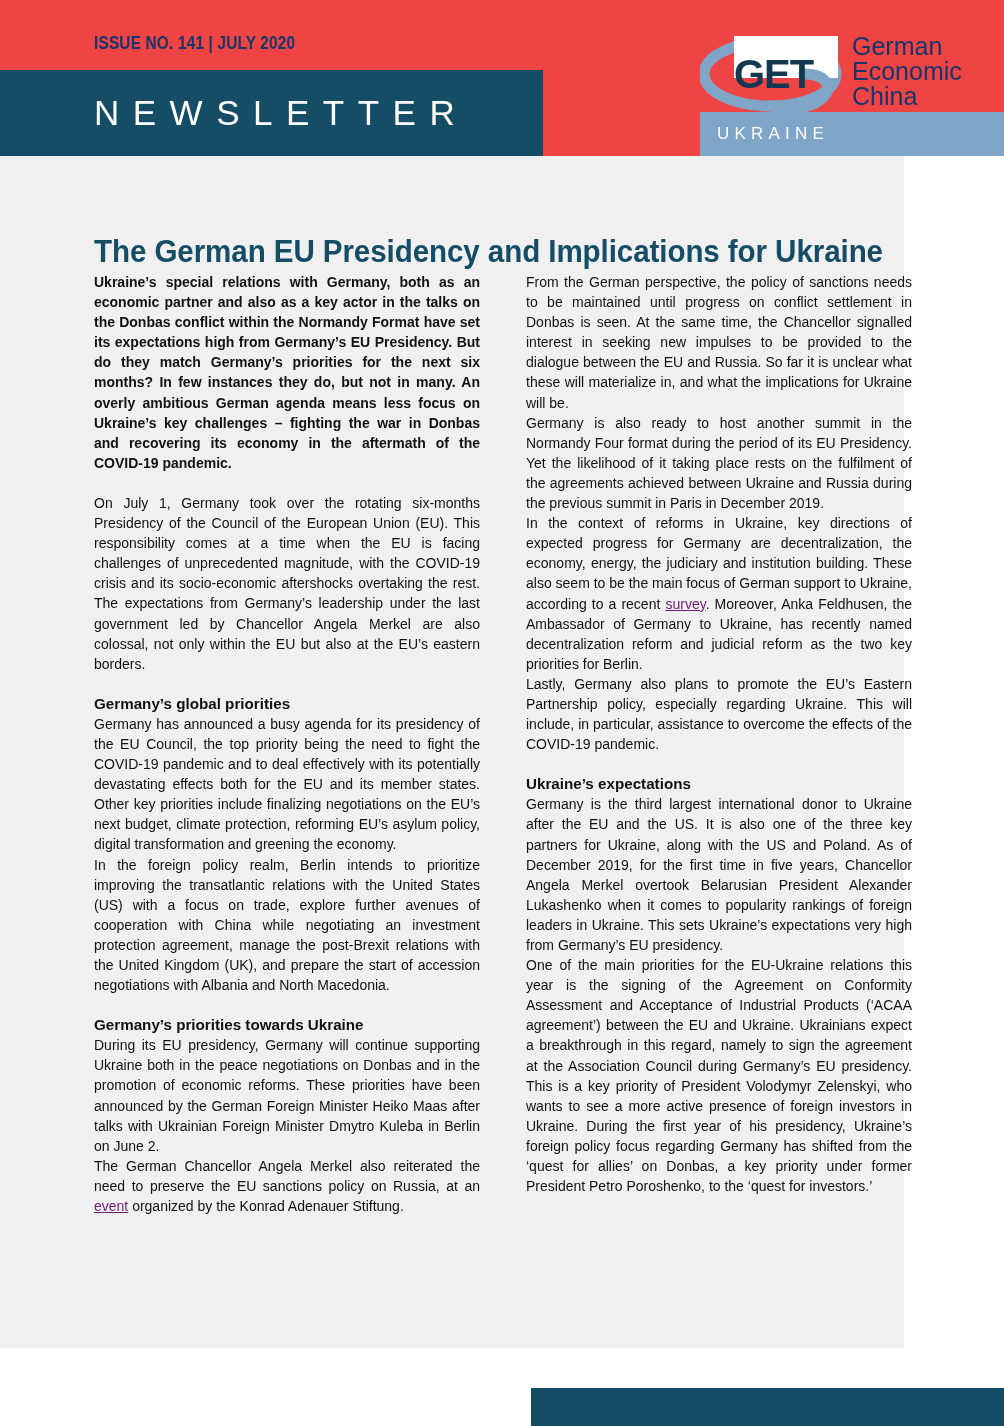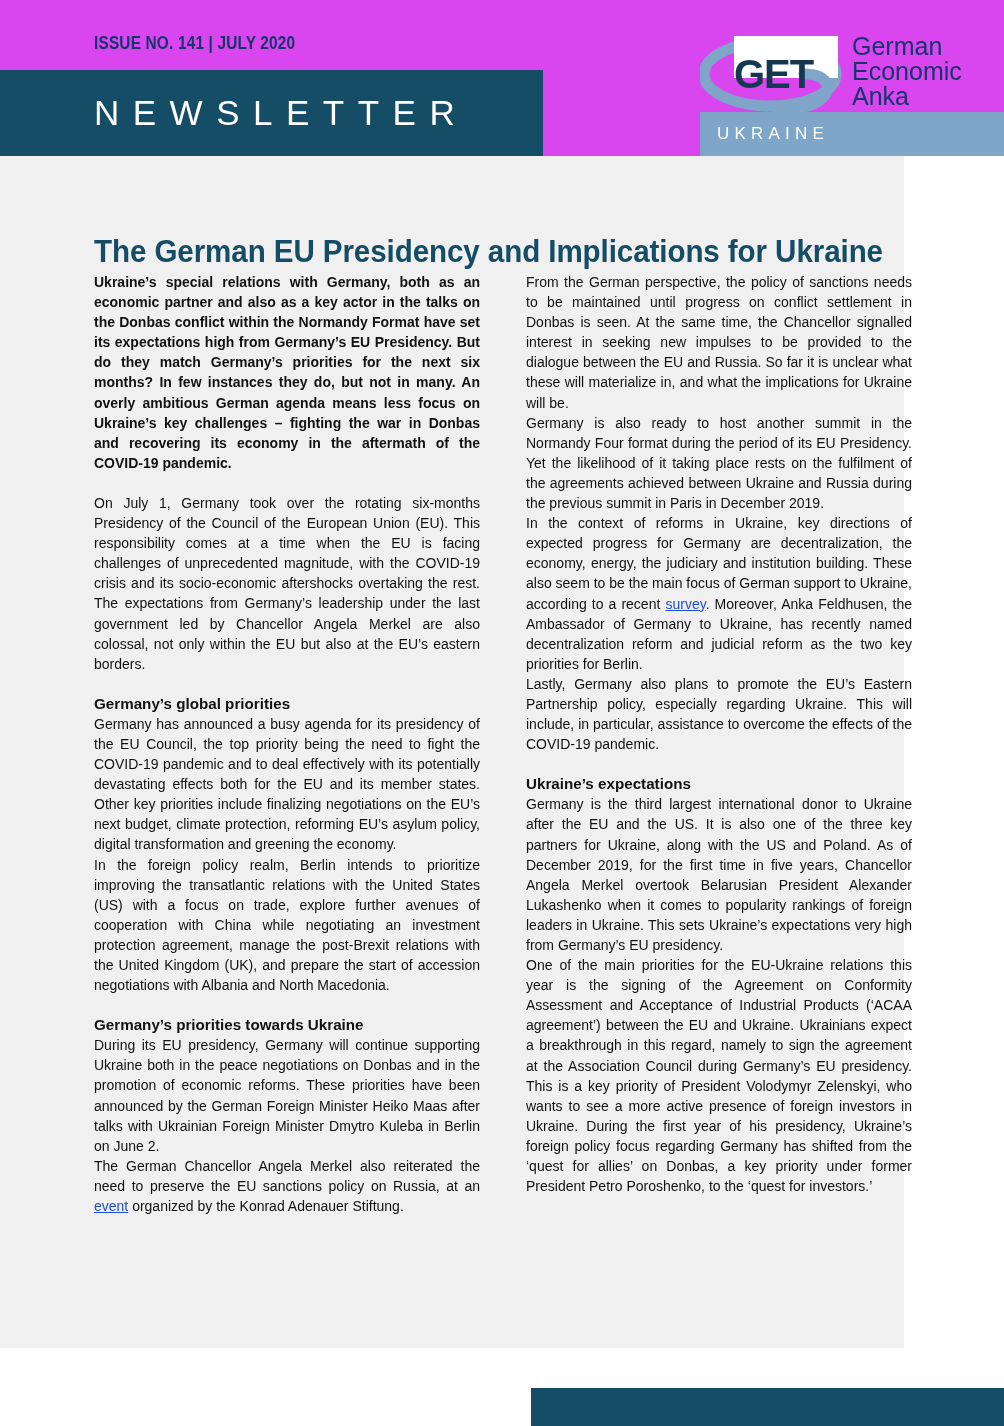--- a/index.html
+++ b/index.html
@@ -12,21 +12,21 @@
     background: #ffffff;
     font-family: "Liberation Sans", sans-serif;
     position: relative;
     overflow: hidden;
   }
 
   
   .header {
     position: relative;
     height: 156px;
-    background: #d946ef;
+    background: #ef4444;
   }
   .issue-line {
     position: absolute;
     left: 94px;
     top: 33px;
     font-size: 17.5px;
     font-weight: 700;
     letter-spacing: 0.2px;
     color: #15356b;
     font-family: "Liberation Sans", sans-serif;
@@ -142,21 +142,21 @@
   .col h4 {
     font-weight: 700;
     text-align: left;
     font-size: 15.2px;
   }
   .lead {
     font-weight: 700;
   }
   .spacer-sm { height: 20px; }
   .link {
-    color: #1d4ed8;
+    color: #701a75;
     text-decoration: underline;
     cursor: pointer;
   }
 
   
   .footer-area {
     position: absolute;
     left: 0;
     top: 1348px;
     width: 1004px;
@@ -187,21 +187,21 @@
       <svg viewBox="0 0 148 96" width="148" height="96" aria-hidden="true">
         <ellipse cx="70" cy="44" rx="66" ry="32" fill="none" stroke="#7fa6c8" stroke-width="11"></ellipse>
         <rect x="34" y="6" width="104" height="42" fill="#ffffff"></rect>
         <path d="M104 44 C 126 44, 136 58, 120 70 C 108 79, 88 80, 70 76" fill="none" stroke="#7fa6c8" stroke-width="11" stroke-linecap="round"></path>
         <text x="34" y="58" font-family="'Liberation Sans', sans-serif" font-size="40" font-weight="700" fill="#14384f" letter-spacing="-1">GET</text>
       </svg>
     </div>
     <div class="logo-text">
       <div>German</div>
       <div>Economic</div>
-      <div>Anka</div>
+      <div>China</div>
     </div>
   </div>
 
   <div class="ukraine-band">
     <div class="ukraine-word">UKRAINE</div>
   </div>
 </div>
 
 <div class="sheet">
 

